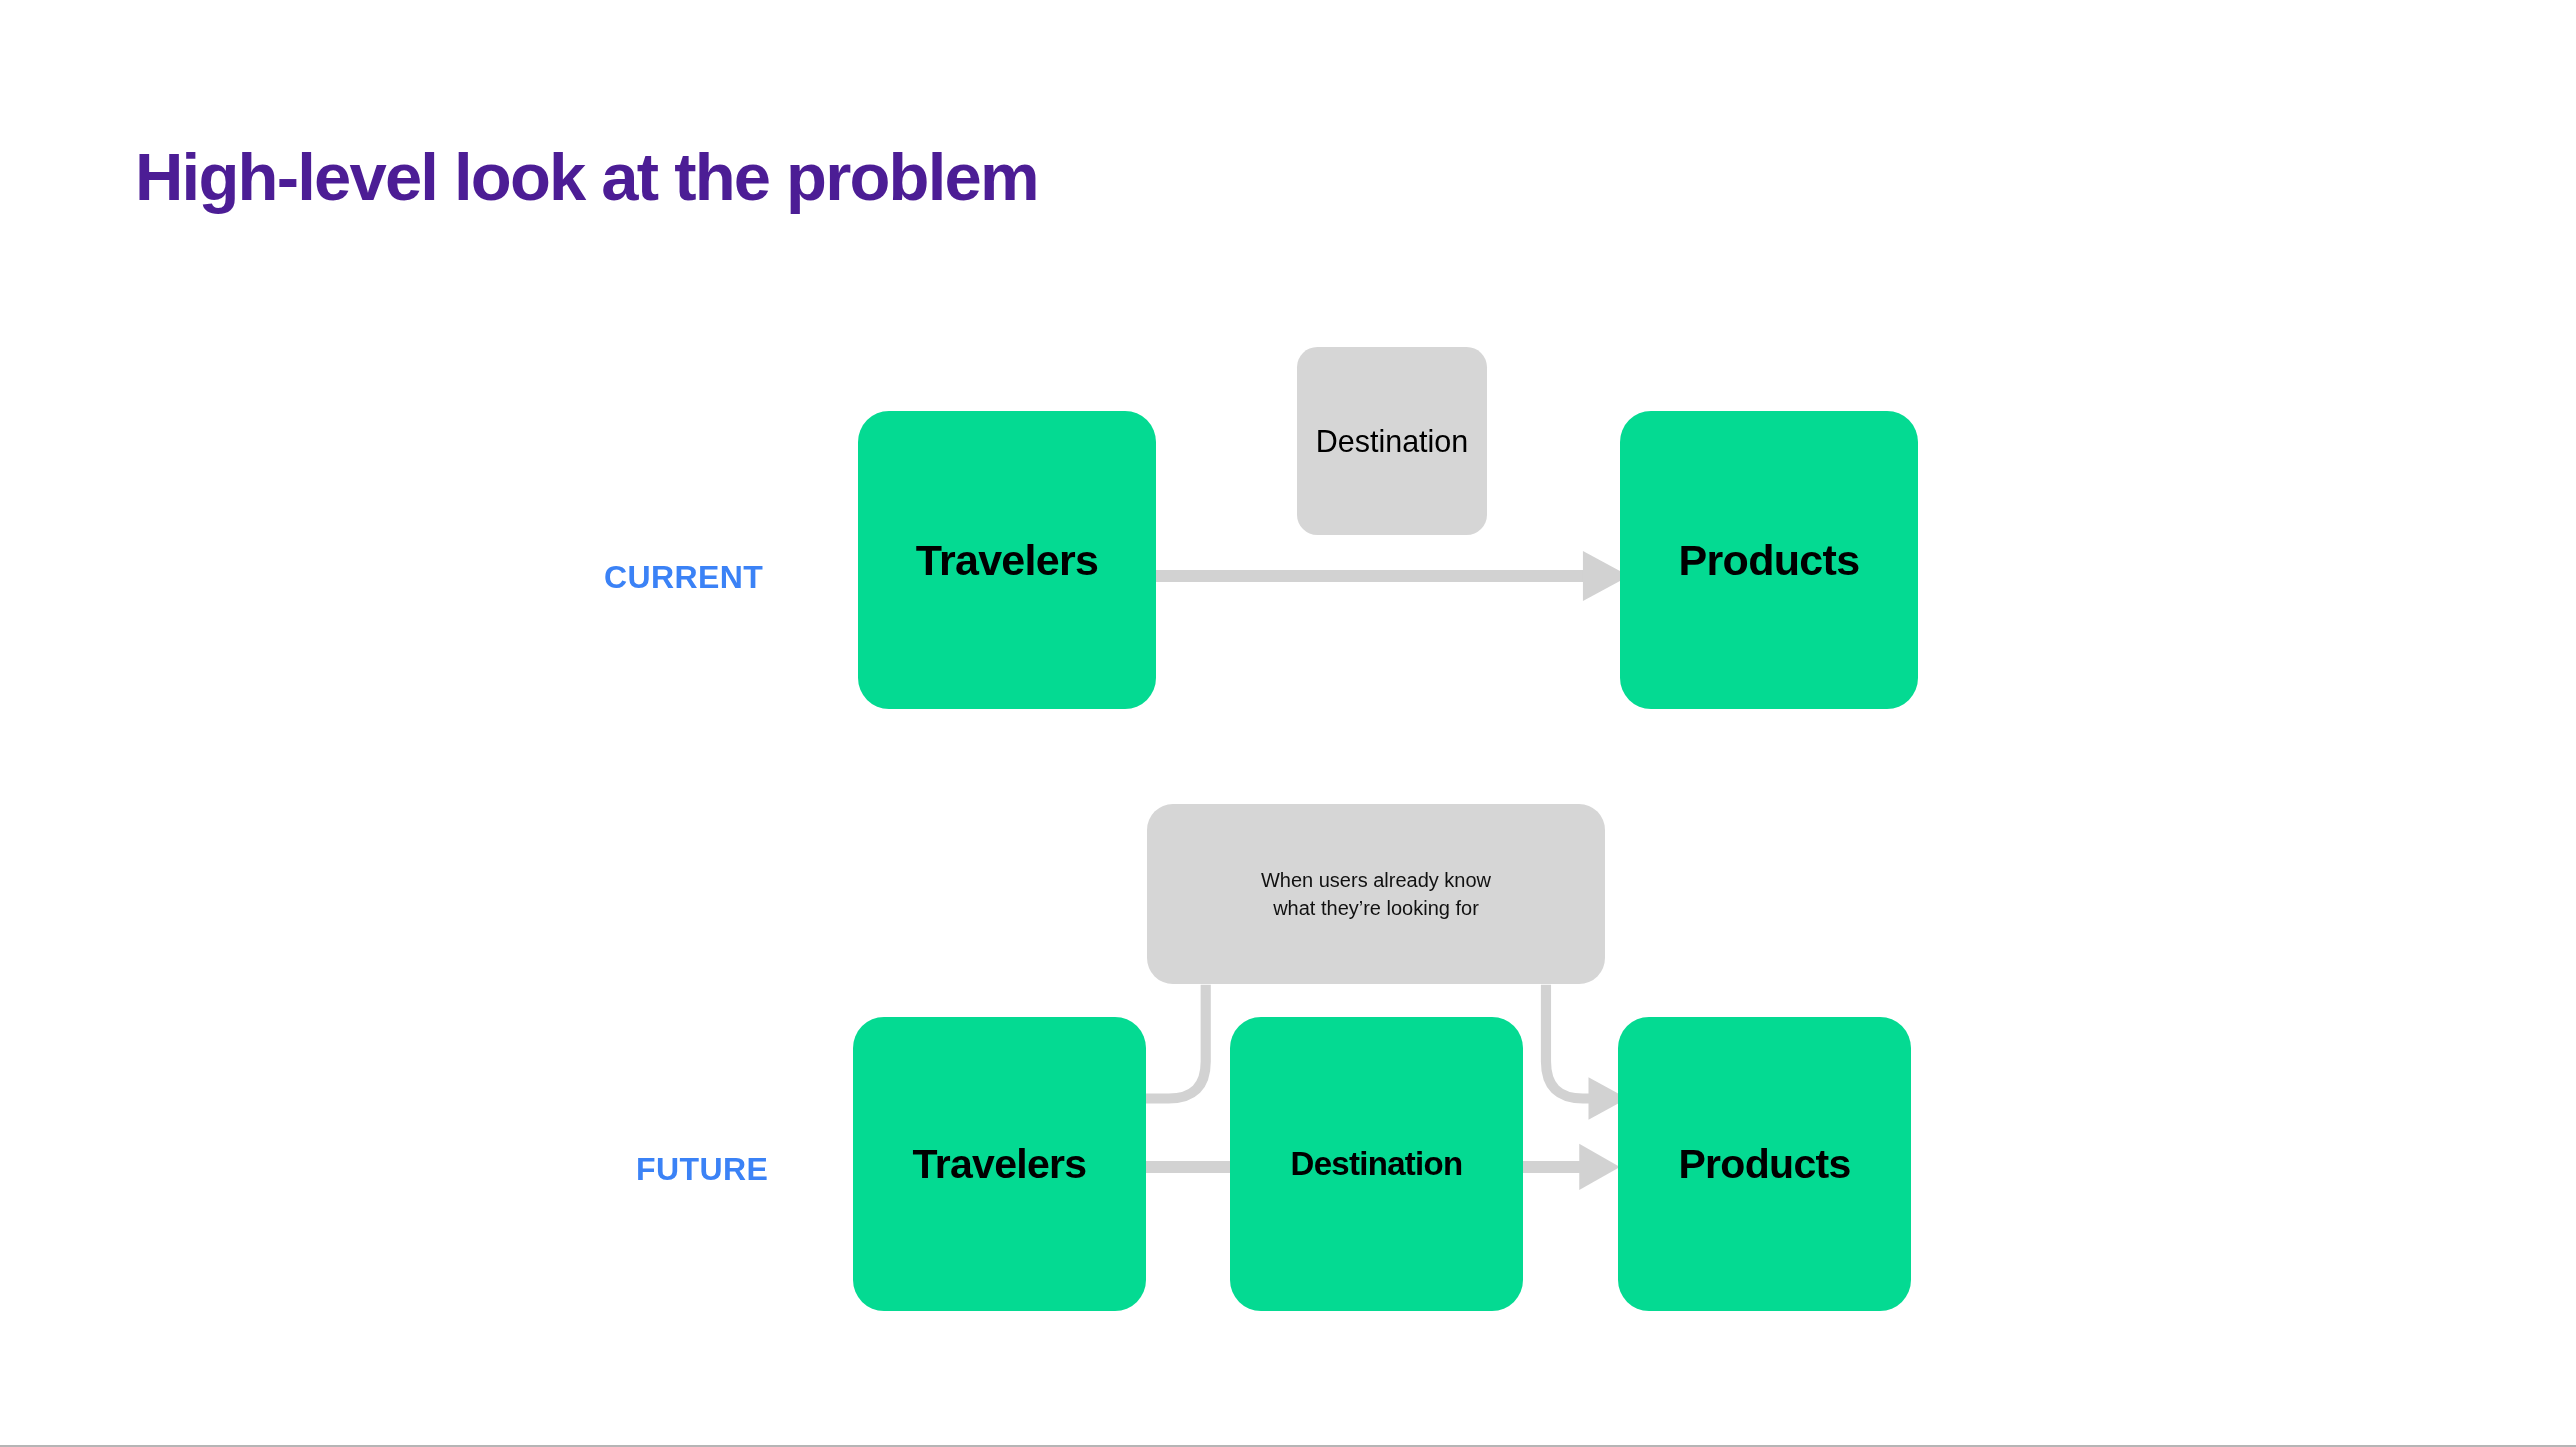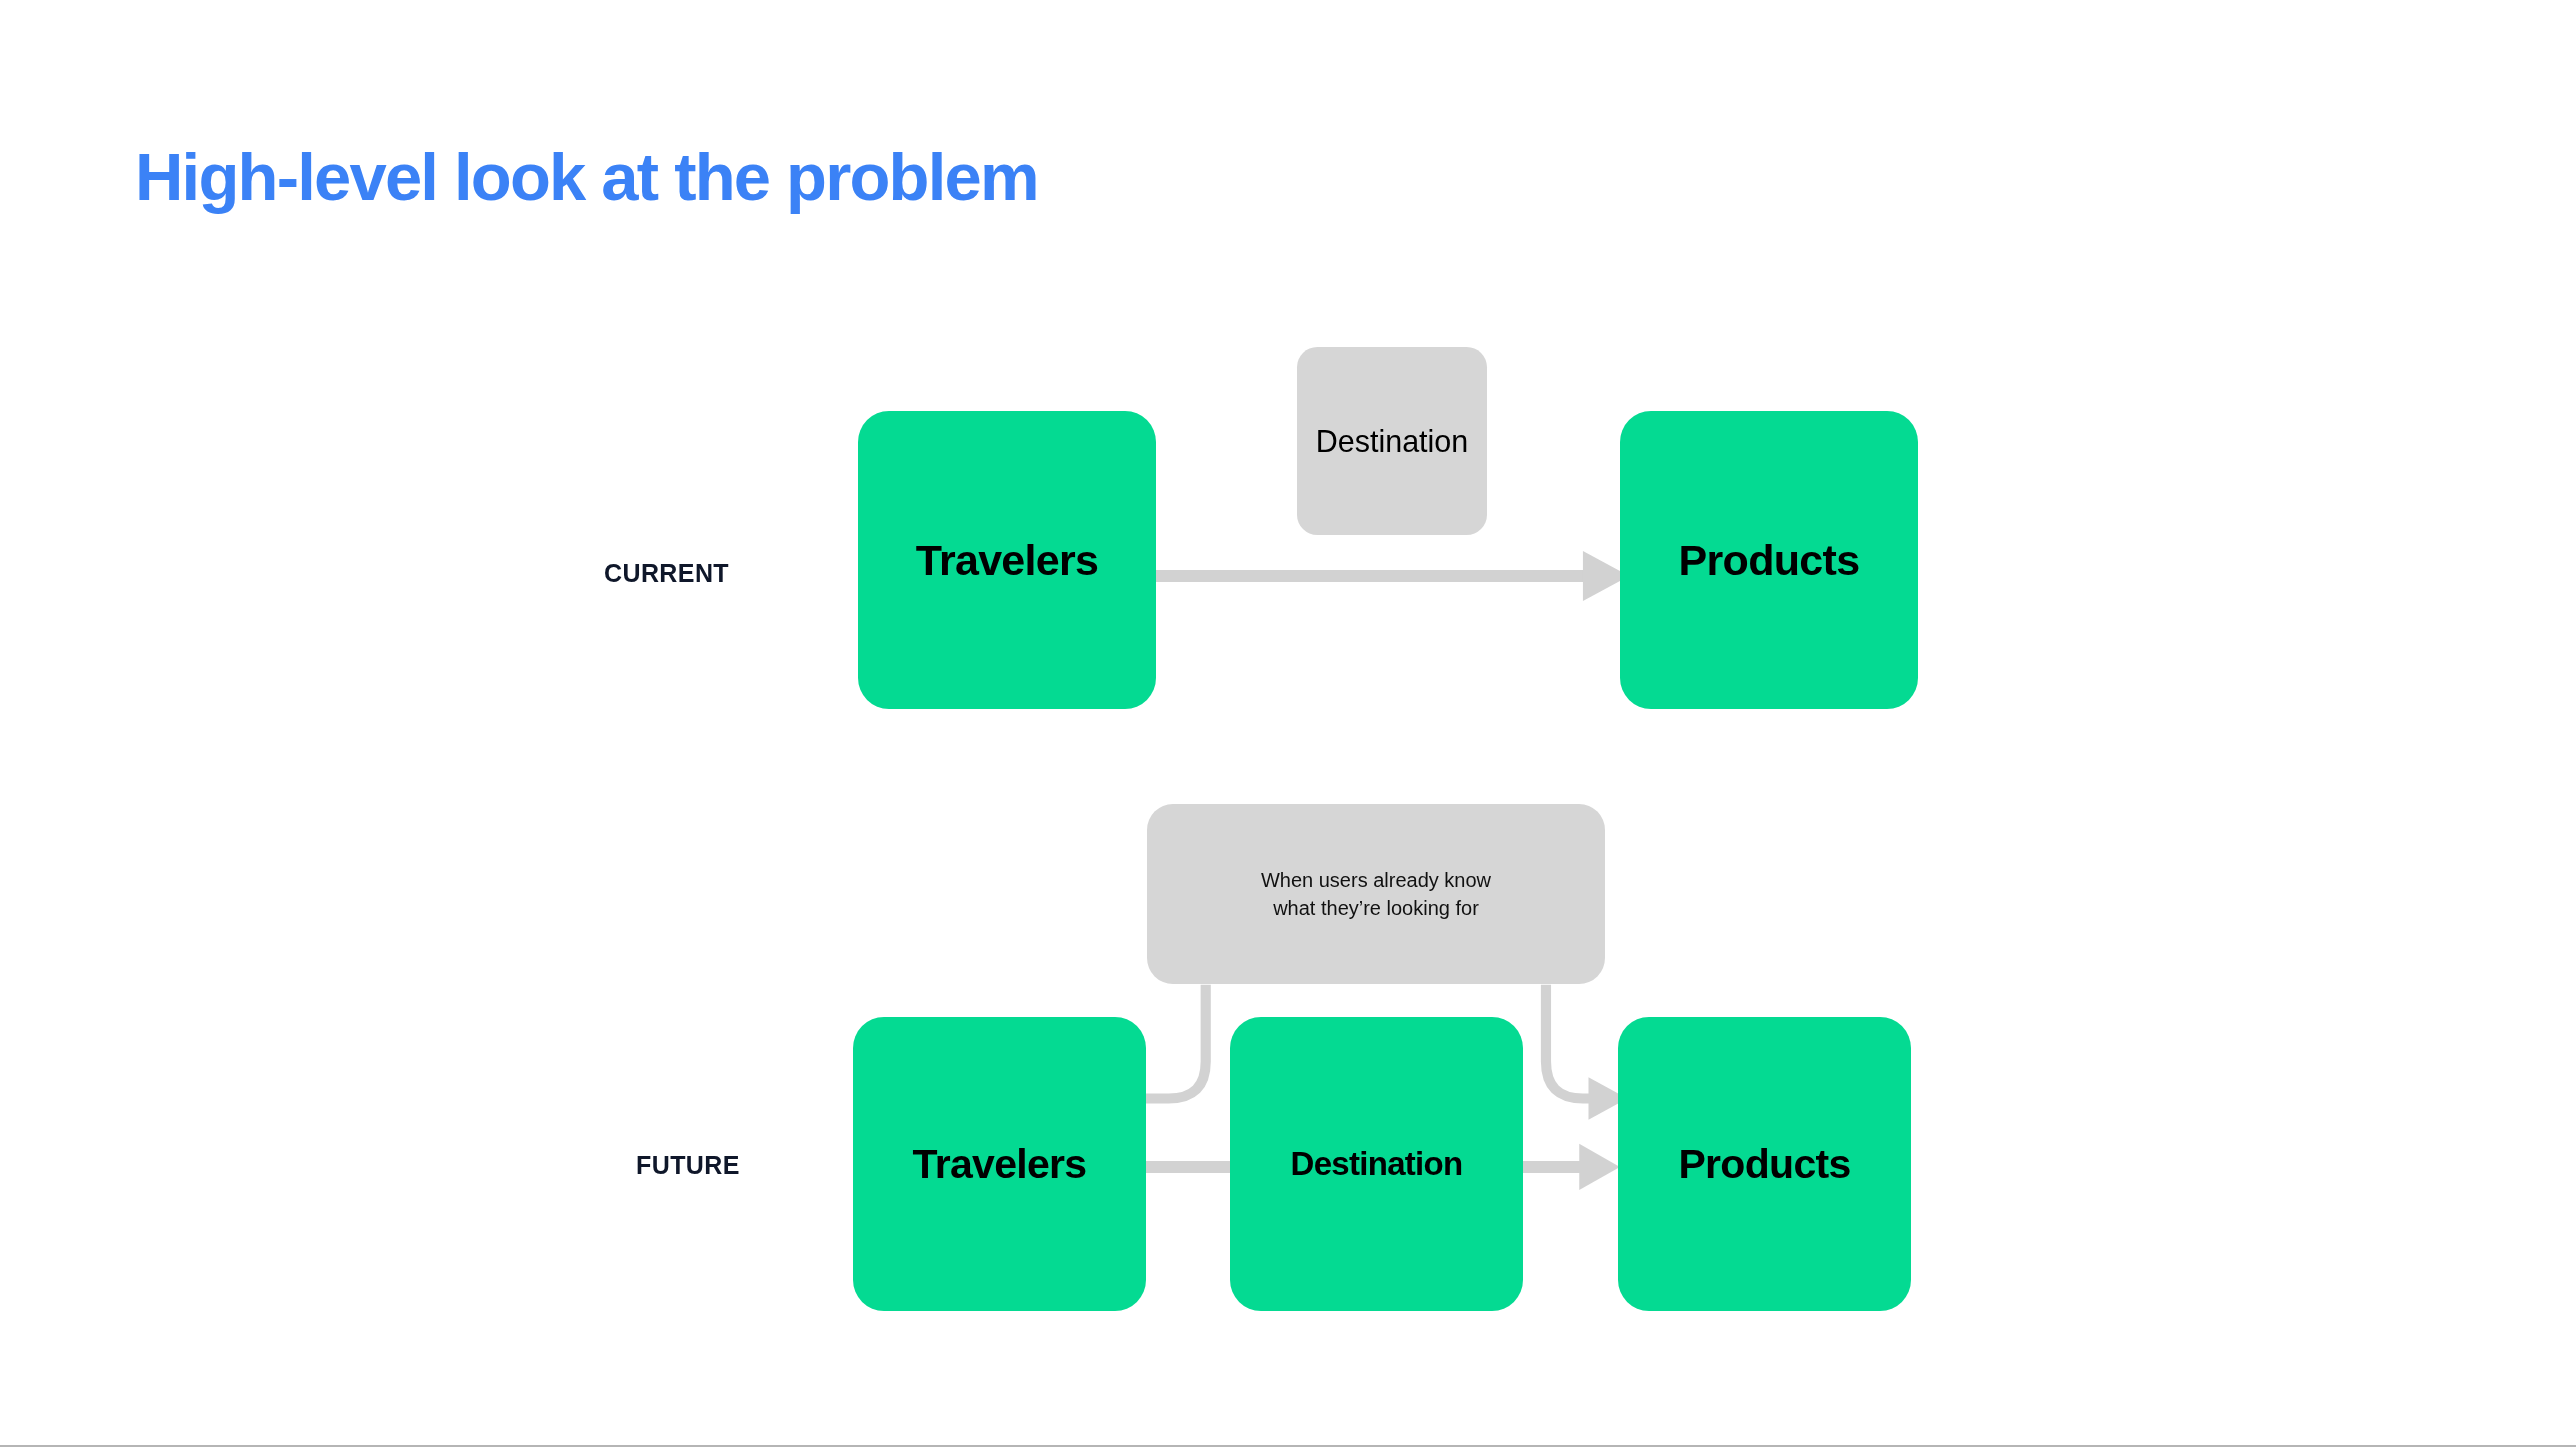--- a/index.html
+++ b/index.html
@@ -15,33 +15,33 @@
     background:#ffffff;
   }
 
   
   #slide-title {
     position:absolute;
     left:135px; top:142px;
     font-size:67px;
     font-weight:800;
     letter-spacing:-1.8px;
-    color:#3b82f6;
+    color:#4c1d95;
     white-space:nowrap;
     line-height:1.05;
     text-align:right;
   }
 
   
   .row-label {
     position:absolute;
-    font-size:25px;
+    font-size:32px;
     font-weight:800;
     letter-spacing:0.4px;
-    color:#0f172a;
+    color:#3b82f6;
     white-space:nowrap;
   }
   #label-current { left:604px; top:559px; }
   #label-future  { left:636px; top:1151px; }
 
   
   .node {
     position:absolute;
     display:flex;
     align-items:center;

